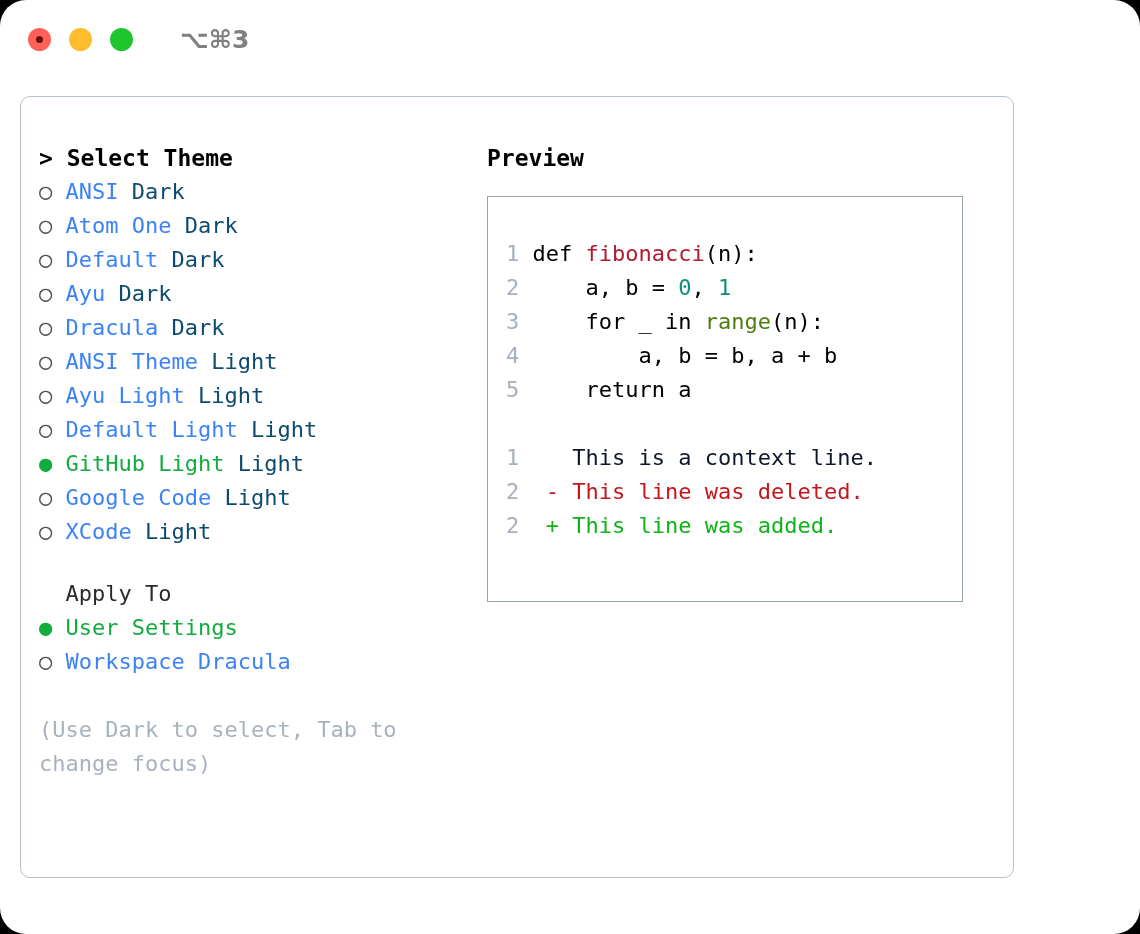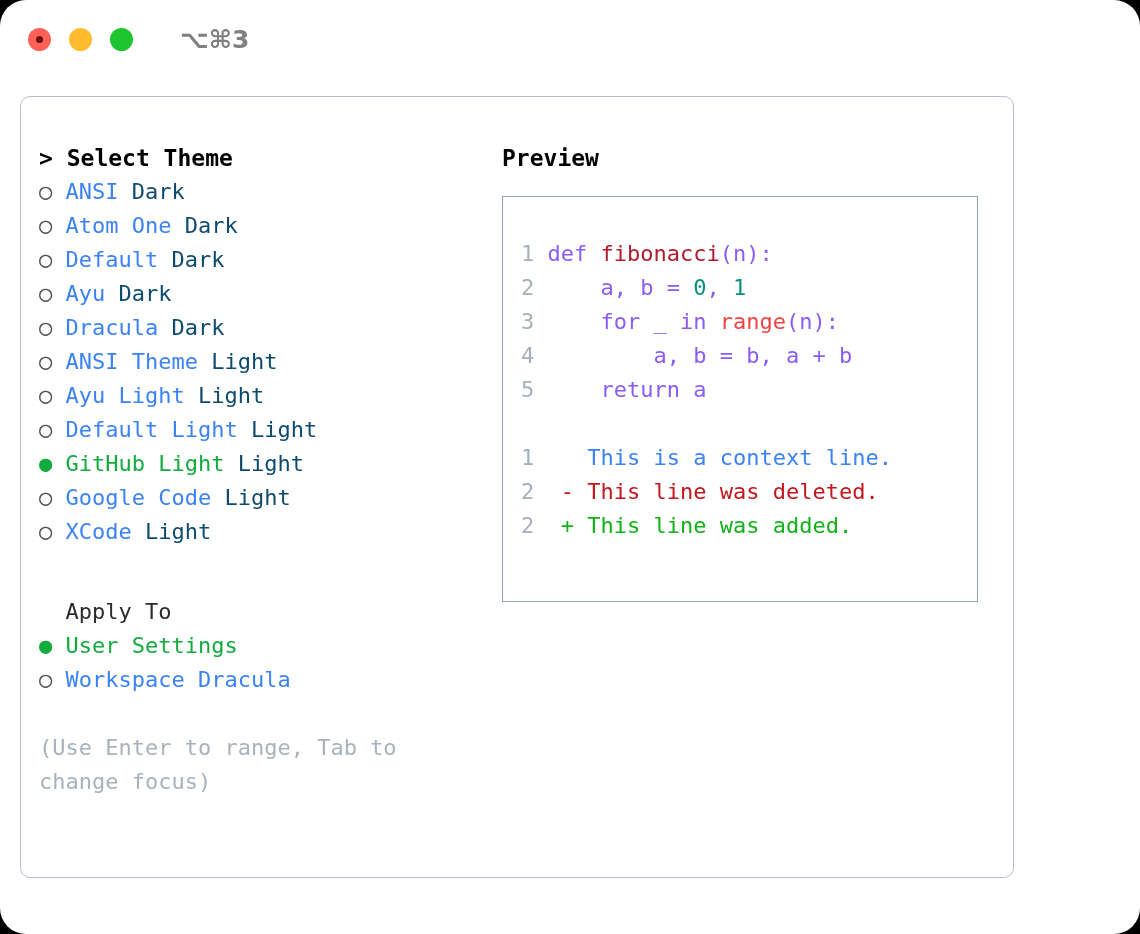--- a/index.html
+++ b/index.html
@@ -112,35 +112,35 @@
   .bullet.sel { color: #12ab3e; }
   .row.sel .label { color: #12ab3e; }
   .label { color: #3b82f6; }
   .tag { color: #0c4a6e; }
 
   .apply-title {
     font-size: 22px;
     line-height: 34px;
     color: #2b2b2b;
     white-space: pre;
-    margin-top: 46px;
+    margin-top: 28px;
   }
 
   .hint {
     margin-top: 34px;
     font-size: 22px;
     line-height: 34px;
     color: #a8b2bd;
     width: 400px;
   }
 
   
   .right {
     position: absolute;
-    left: 481px;
+    left: 466px;
     top: 44px;
     width: 500px;
   }
   .preview-title {
     font-size: 23px;
     font-weight: bold;
     color: #000000;
     line-height: 34px;
   }
   .preview-box {
@@ -155,24 +155,24 @@
     font-size: 22px;
     line-height: 34px;
     white-space: pre;
     color: #24292e;
   }
   .ln { color: #a5b0bc; }
   .blank { height: 34px; }
 
   .tok-fn   { color: #b01b2e; }
   .tok-num  { color: #0a8f7a; }
-  .tok-call { color: #ef4444; }
-  .tok-plain{ color: #8b5cf6; margin-top: 20px; }
-
-  .diff-ctx { color: #3b82f6; text-align: center; }
+  .tok-call { color: #4d7c0f; }
+  .tok-plain{ color: #000000; margin-top: 20px; }
+
+  .diff-ctx { color: #0f172a; text-align: center; }
   .diff-del { color: #c4161c; }
   .diff-add { color: #11b219; }
 </style>
 </head>
 <body>
 
 <div class="window">
 
   <div class="titlebar">
     <div class="lights">
@@ -203,21 +203,21 @@
             <div class="row"><span class="bullet">○</span><span> </span><span class="label">XCode</span><span> </span><span class="tag">Light</span></div>
           </div>
 
         <div class="apply-title">  Apply To</div>
 
         <div class="apply-list">
             <div class="row sel"><span class="bullet sel">●</span><span> </span><span class="label">User Settings</span></div>
             <div class="row"><span class="bullet">○</span><span> </span><span class="label">Workspace Dracula</span></div>
           </div>
 
-        <div class="hint">(Use Enter to range, Tab to change focus)</div>
+        <div class="hint">(Use Dark to select, Tab to change focus)</div>
       </div>
 
       <div class="right">
         <div class="preview-title">Preview</div>
         <div class="preview-box">
           <div>
               <div class="code-line"><span class="ln">1</span><span> </span><span class="tok-plain">def </span><span class="tok-fn">fibonacci</span><span class="tok-plain">(n):</span></div>
               <div class="code-line"><span class="ln">2</span><span> </span><span class="tok-plain">    a, b = </span><span class="tok-num">0</span><span class="tok-plain">, </span><span class="tok-num">1</span></div>
               <div class="code-line"><span class="ln">3</span><span> </span><span class="tok-plain">    for _ in </span><span class="tok-call">range</span><span class="tok-plain">(n):</span></div>
               <div class="code-line"><span class="ln">4</span><span> </span><span class="tok-plain">        a, b = b, a + b</span></div>

